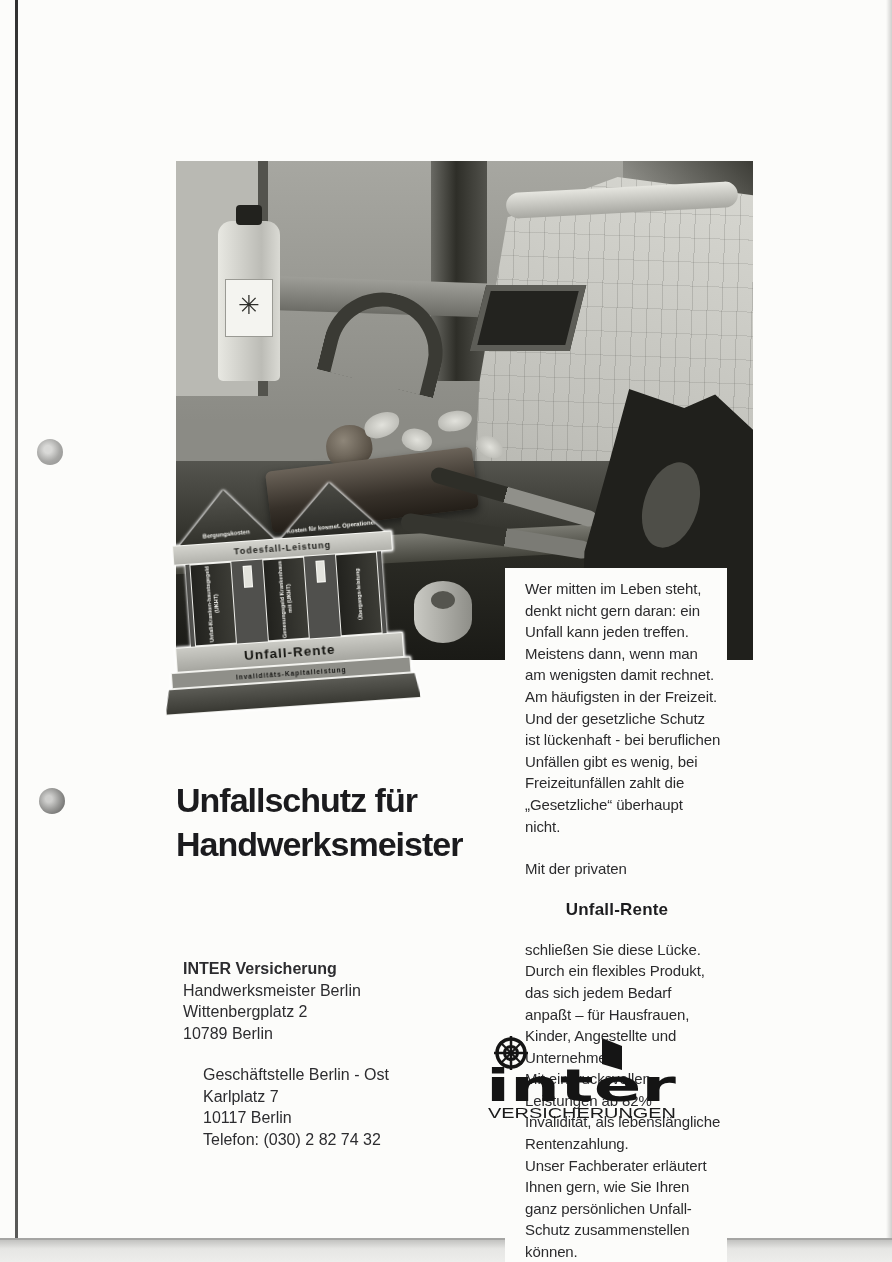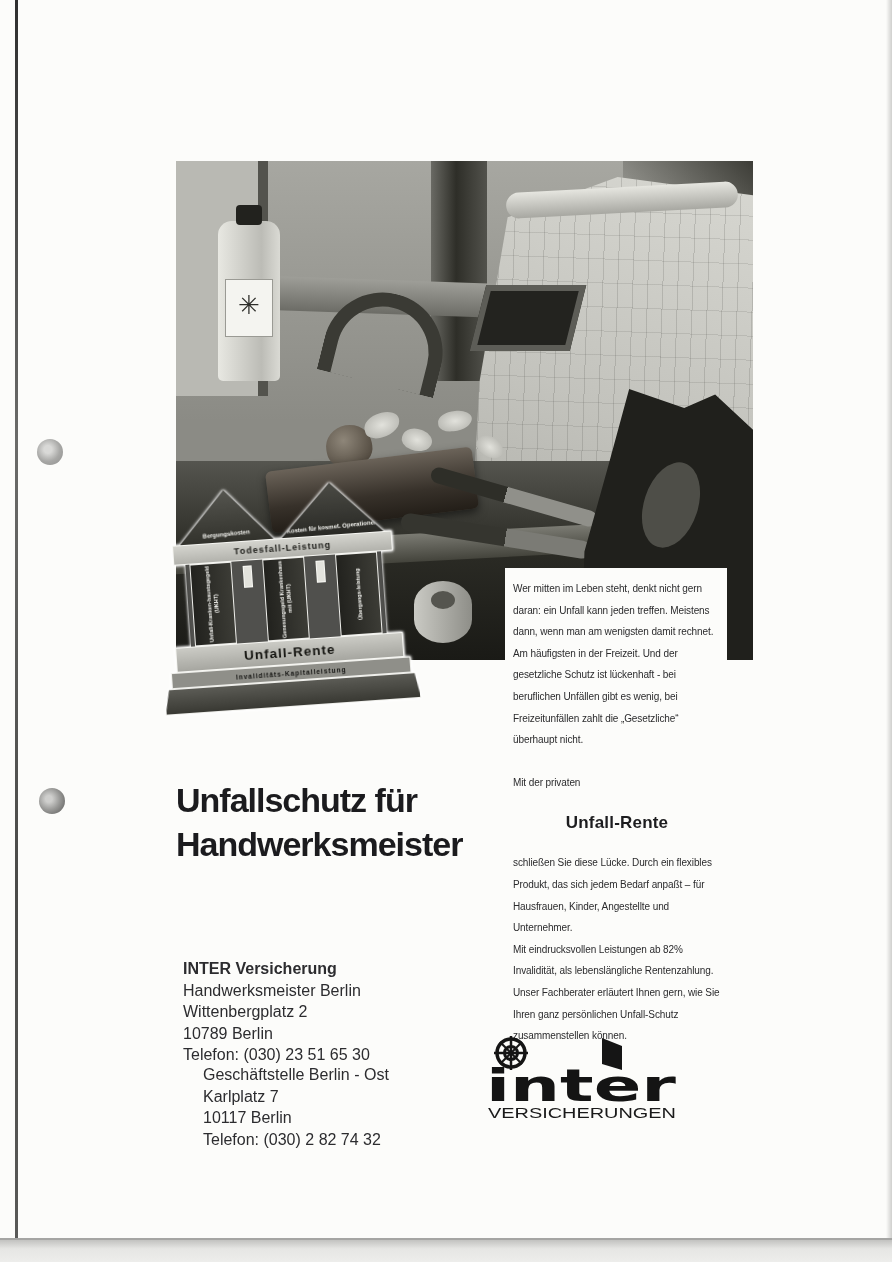--- a/index.html
+++ b/index.html
@@ -120,21 +120,21 @@
     font-size:13.5px; font-weight:bold; letter-spacing:1px; color:#15151１; color:#151511; }
   .base { height:16px; margin:0 -8px; background:#8f8f89; border:1px solid #efefeb;
     display:flex; align-items:center; justify-content:center;
     font-size:6.5px; font-weight:bold; letter-spacing:1px; color:#121210; }
   .plinth { height:26px; margin:0 -16px; background:linear-gradient(180deg,#5b5b55,#393933);
     border:1px solid #efefeb; clip-path:polygon(2% 0, 98% 0, 100% 100%, 0 100%); }
 
   
   .right-col { left:505px; top:568px; width:222px; background:#fcfcfa; z-index:4;
     padding:10px 6px 0 8px; color:#2b2b2d; }
-  .right-col p { font-size:10px; line-height:21.6px; letter-spacing:-0.1px; }
+  .right-col p { font-size:15px; line-height:21.6px; letter-spacing:-0.1px;margin-left:12px; }
   .lead-in { margin-top:21px; }
   .product-name { text-align:center; font-size:17px; font-weight:bold; color:#1d1d1f;
     margin:20px 0 19px 0; letter-spacing:0.2px; }
 
   
   .headline { left:176px; top:778px; width:330px; color:#1b1b1e;
     font-size:34px; font-weight:bold; line-height:44px; letter-spacing:-1px; }
 
   
   .address { left:183px; width:300px; font-size:16px; line-height:21.5px; color:#2c2c2f; }
@@ -220,21 +220,20 @@
   <div class="abs headline">
     <div>Unfallschutz für</div>
     <div>Handwerksmeister</div>
   </div>
 
   <div class="abs address address-1">
     <div class="bold">INTER Versicherung</div>
     <div>Handwerksmeister Berlin</div>
     <div>Wittenbergplatz 2</div>
     <div>10789 Berlin</div>
-    <div>Telefon: (030) 23 51 65 30</div>
   </div>
   <div class="abs address address-2">
     <div>Geschäftstelle Berlin - Ost</div>
     <div>Karlplatz 7</div>
     <div>10117 Berlin</div>
     <div>Telefon: (030) 2 82 74 32</div>
   </div>
 
   <div class="abs logo">
     <svg width="214" height="90" viewBox="0 0 214 90">

